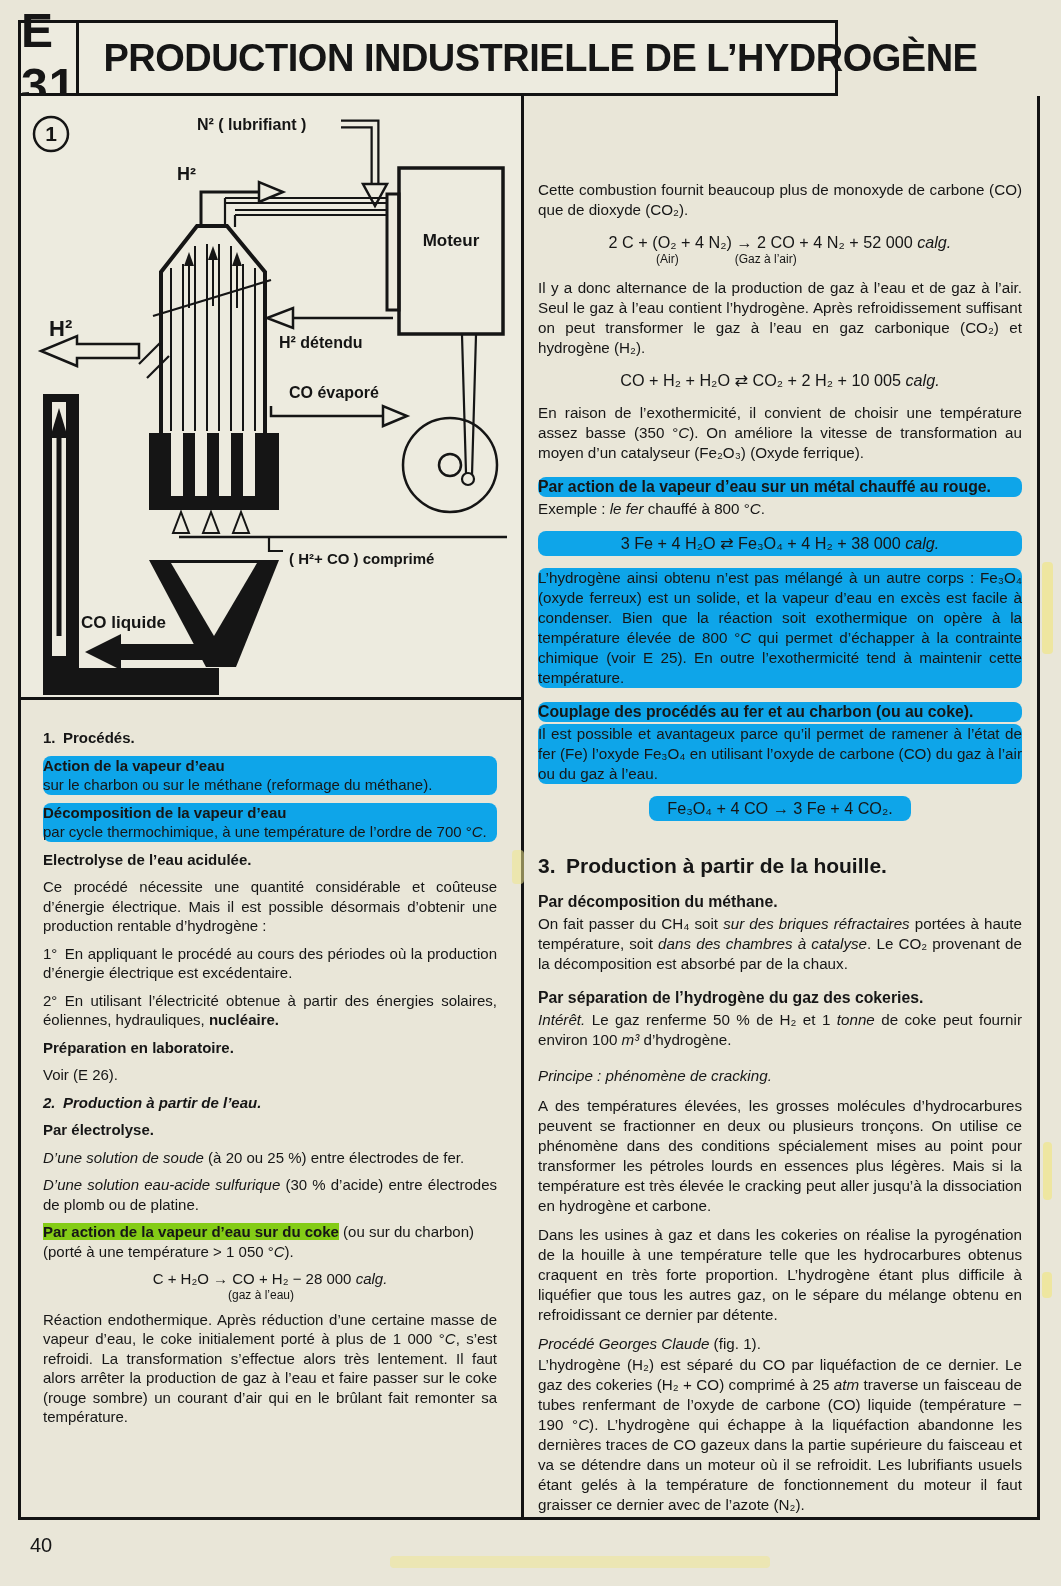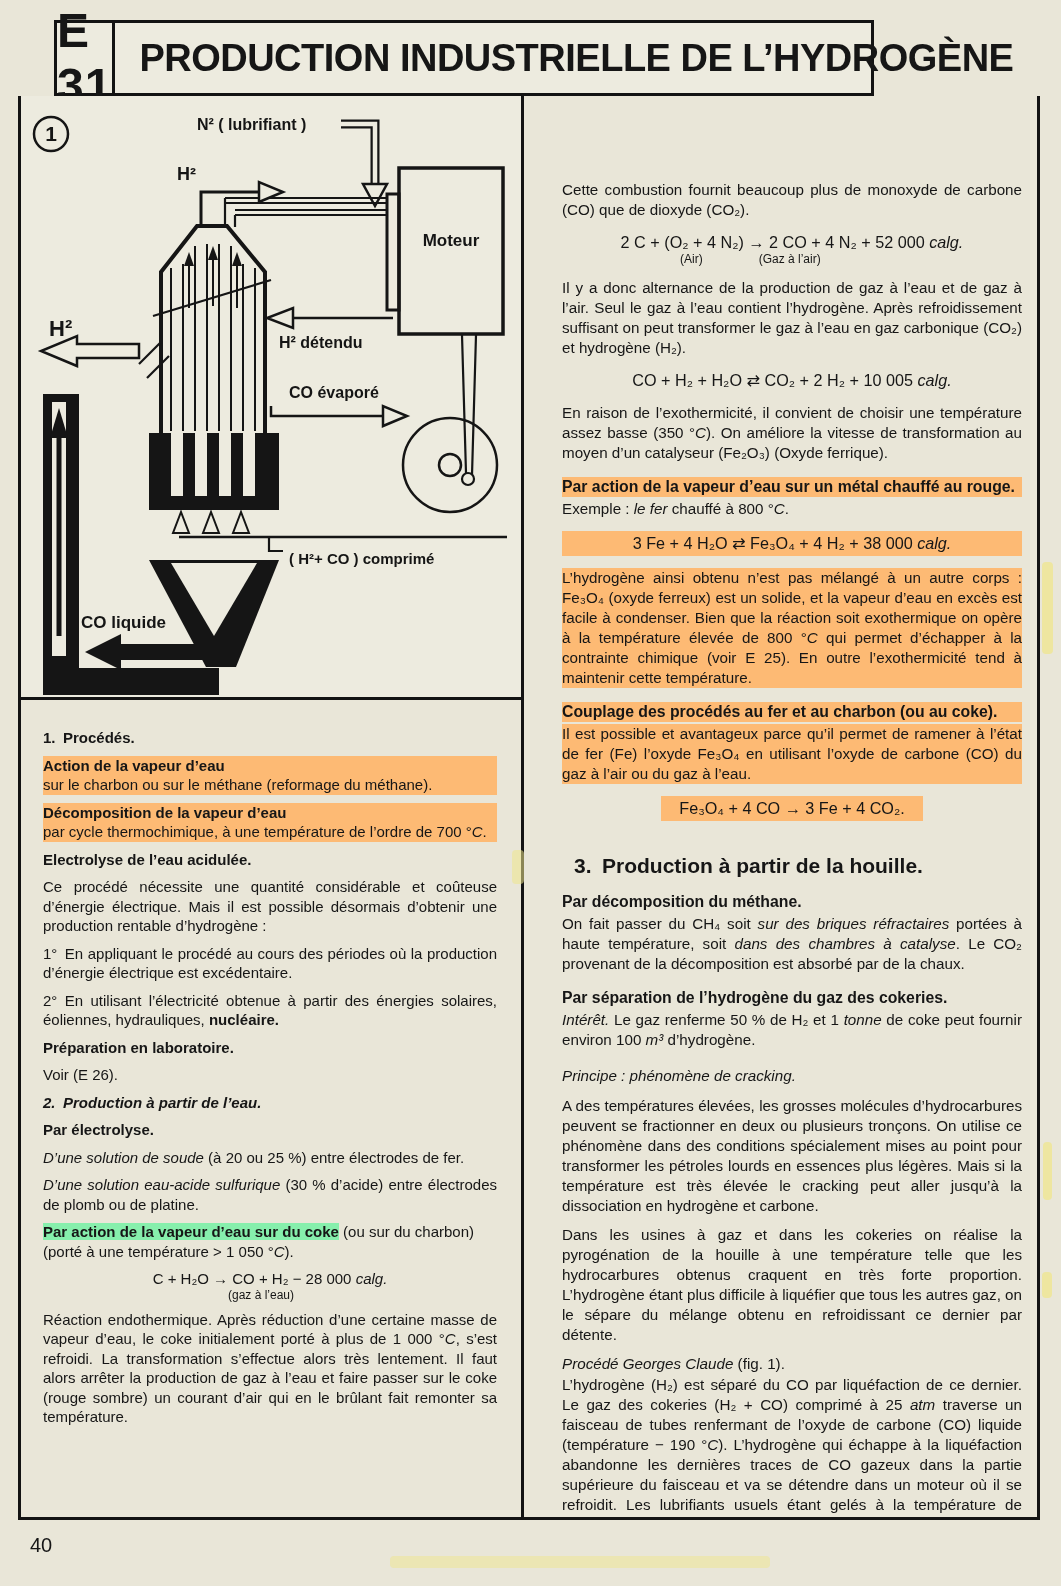--- a/index.html
+++ b/index.html
@@ -4,54 +4,54 @@
 <style>
   html,body{margin:0;padding:0;}
   body{
     width:1061px;height:1586px;position:relative;
     background:#e9e6d8;color:#161616;
     font-family:"Liberation Sans","DejaVu Sans",sans-serif;
     overflow:hidden;
   }
   .header{
     position:absolute;left:18px;top:20px;width:820px;height:76px;
-    border:3px solid #131313;box-sizing:border-box;display:flex;background:#edebdf;margin-left:36px;
+    border:3px solid #131313;box-sizing:border-box;display:flex;background:#edebdf;
   }
   .code-cell{
     width:209px;border-right:3px solid #131313;box-sizing:border-box;
     display:flex;align-items:center;justify-content:center;
     font-size:48px;font-weight:bold;letter-spacing:1px;
   }
   .title-cell{
     flex:1;display:flex;align-items:center;padding-left:24px;
     font-size:38px;font-weight:bold;letter-spacing:-0.5px;white-space:nowrap;
   }
   .main{
     position:absolute;left:18px;top:96px;width:1022px;height:1424px;
     border:3px solid #131313;border-top:none;box-sizing:border-box;display:flex;
   }
   .col-left{width:503px;border-right:3px solid #131313;box-sizing:border-box;display:flex;flex-direction:column;}
   .figure-box{height:604px;border-bottom:3px solid #131313;box-sizing:border-box;background:#edebdf;}
   .left-text{flex:1;padding:28px 24px 0 22px;overflow:hidden;}
-  .col-right{flex:1;padding:84px 15px 0 38px;box-sizing:border-box;overflow:hidden;}
+  .col-right{flex:1;padding:84px 15px 0 14px;box-sizing:border-box;overflow:hidden;}
 
   .blk{font-size:15.2px;line-height:20px;text-align:justify;margin:0 0 9px;}
   .left-text .blk{font-size:15px;line-height:19.5px;margin:0 0 8px;}
   .blk-h2{font-size:21px;font-weight:bold;line-height:25px;text-align:left;margin:20px 0 9px;}
   .blk-h3{font-size:15.8px;font-weight:bold;text-align:left;margin:14px 0 2px;}
   .blk-eq{text-align:center;margin:12px 0;font-size:16.2px;line-height:21px;}
   .eq-sub{text-align:left;font-size:12px;line-height:13px;margin-top:0;}
-  .hl{background:#fdba74;}
+  .hl{background:#0ea5e9;border-radius:8px;}
   .blk-eq.hl{padding:2px 0;}
   .blk-eq.hl-fit{width:fit-content;margin-left:auto;margin-right:auto;padding:2px 18px;}
-  .rb{font-weight:bold}.ri{font-style:italic}.rh{background:#86efac}
+  .rb{font-weight:bold}.ri{font-style:italic}.rh{background:#84cc16}
 
   .left-text .blk-h2:first-child{margin-top:0;}
   [data-name="heading-production-eau"]{margin-top:36px;font-style:italic;}
-  [data-name="heading-production-houille"]{margin-top:32px;margin-left:12px;}
+  [data-name="heading-production-houille"]{margin-top:32px;}
   [data-name="heading-preparation-laboratoire"]{margin-top:24px;}
   [data-name="heading-principe-cracking"]{margin:16px 0 10px;}
   [data-name="heading-procede-georges-claude"]{margin-bottom:1px;}
   [data-name="section-vapeur-sur-coke"]{margin-top:18px;}
   [data-name="section-action-vapeur-eau"],
   [data-name="section-decomposition-vapeur"]{margin-top:14px;}
 
   .page-number{position:absolute;left:30px;top:1534px;font-size:20px;}
   .mark{position:absolute;background:#efe68d;border-radius:4px;opacity:.75;}
 </style>

